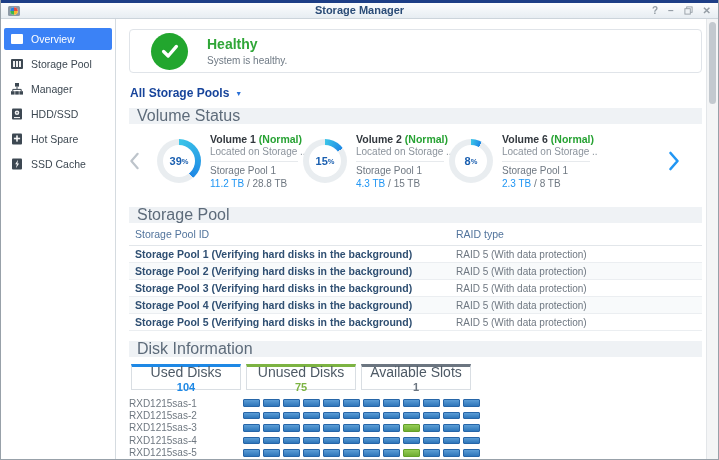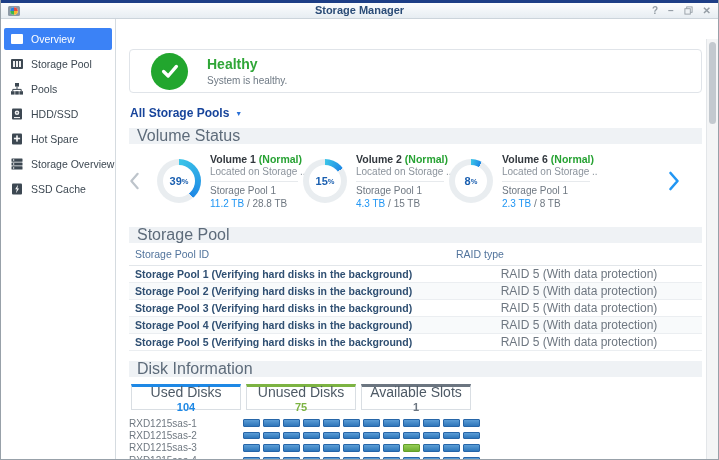--- a/index.html
+++ b/index.html
@@ -21,21 +21,21 @@
   
   .sidebar { width:115px; border-right:1px solid #d5dbe0; padding-top:9px; flex:none; }
   .side-item { height:22px; margin:0 3px 3px 3px; display:flex; align-items:center; gap:7px;
                padding-left:6px; font-size:10.5px; color:#3d4852; border-radius:2px;
                cursor:pointer; white-space:nowrap; }
   .side-item.active { background:#3b82f6; color:#fff; }
   .side-item .icon { width:14px; height:14px; flex:none; display:flex; }
   .side-item .icon svg { width:14px; height:14px; }
 
   
-  .content { flex:1; position:relative; padding:10px 16px 0 13px; overflow:hidden;margin-top:20px; }
+  .content { flex:1; position:relative; padding:10px 16px 0 13px; overflow:hidden; }
   .scrollbar { position:absolute; right:0; top:0; bottom:0; width:12px;
                background:#f4f5f6; border-left:1px solid #e3e6e9; }
   .scroll-thumb { position:absolute; top:3px; left:2px; width:7px; height:82px;
                   background:#c3c9cf; border-radius:4px; }
 
   .health-card { height:44px; border:1px solid #e0e4e9; border-radius:4px; display:flex;
                  align-items:center; padding-left:21px; gap:19px; }
   .health-circle { width:37px; height:37px; border-radius:50%; background:#22a62e;
                    display:flex; align-items:center; justify-content:center; flex:none; }
   .health-title { font-size:14px; font-weight:bold; color:#2fa637; margin-bottom:3px; }
@@ -72,21 +72,21 @@
   
   .pool-section { margin-top:9px; }
   .pt-head { display:flex; height:23px; align-items:center; border-bottom:1px solid #e2e6ea;
              font-size:10.5px; color:#52749c; }
   .pt-col1 { flex:0 0 327px; padding-left:6px; overflow:hidden; white-space:nowrap; }
   .pt-col2 { flex:1; }
   .pt-row { display:flex; height:17px; align-items:center; border-bottom:1px solid #ebeef1;
             font-size:10.5px; cursor:pointer; }
   .pt-row:nth-child(even) { background:#f8fafb; }
   .pt-row .pt-col1 { font-weight:bold; color:#2f4f72; font-size:10.5px; }
-  .pt-row .pt-col2 { color:#6e7781; font-size:12px;text-align:center; }
+  .pt-row .pt-col2 { color:#6e7781; font-size:10px; }
 
   
   .disk-section { margin-top:10px; }
   .stat-cards { display:flex; gap:5px; margin:7px 0 6px 2px; }
   .stat-card { width:110px; height:26px; border:1px solid #d9dee3; border-top-width:3px;
                border-top-style:solid; background:#fff; display:flex; flex-direction:column;
                align-items:center; justify-content:center; }
   .stat-label { font-size:14px; color:#4e5a66; }
   .stat-value { font-size:11px; font-weight:bold; margin-top:1px; }
 
@@ -155,21 +155,21 @@
         <div class="side-item">
           <span class="icon">
             <svg viewBox="0 0 14 14">
               <rect x="5" y="1" width="4" height="3.6" fill="currentColor"></rect>
               <path d="M7 4.6v2.4M2.8 9.2V7.4h8.4v1.8" stroke="currentColor" stroke-width="1" fill="none"></path>
               <rect x="1" y="9.2" width="3.6" height="3.4" fill="currentColor"></rect>
               <rect x="5.2" y="9.2" width="3.6" height="3.4" fill="currentColor"></rect>
               <rect x="9.4" y="9.2" width="3.6" height="3.4" fill="currentColor"></rect>
             </svg>
           </span>
-          <span>Pools</span>
+          <span>Manager</span>
         </div>
         <div class="side-item">
           <span class="icon">
             <svg viewBox="0 0 14 14">
               <rect x="2" y="1.5" width="10" height="11" rx="1" fill="currentColor"></rect>
               <circle cx="7" cy="5.8" r="2.3" fill="#fff" opacity=".92"></circle>
               <circle cx="7" cy="5.8" r=".8" fill="currentColor"></circle>
               <rect x="4" y="10" width="6" height="1.1" fill="#fff" opacity=".92"></rect>
             </svg>
           </span>
@@ -177,33 +177,20 @@
         </div>
         <div class="side-item">
           <span class="icon">
             <svg viewBox="0 0 14 14">
               <rect x="2" y="1.5" width="10" height="11" rx="1" fill="currentColor"></rect>
               <rect x="6.2" y="3.4" width="1.6" height="6.2" fill="#fff" opacity=".95"></rect>
               <rect x="3.9" y="5.7" width="6.2" height="1.6" fill="#fff" opacity=".95"></rect>
             </svg>
           </span>
           <span>Hot Spare</span>
-        </div>
-        <div class="side-item">
-          <span class="icon">
-            <svg viewBox="0 0 14 14">
-              <rect x="1.5" y="1.5" width="11" height="3.2" rx=".5" fill="currentColor"></rect>
-              <rect x="1.5" y="5.4" width="11" height="3.2" rx=".5" fill="currentColor"></rect>
-              <rect x="1.5" y="9.3" width="11" height="3.2" rx=".5" fill="currentColor"></rect>
-              <circle cx="3.6" cy="3.1" r=".75" fill="#fff"></circle>
-              <circle cx="3.6" cy="7" r=".75" fill="#fff"></circle>
-              <circle cx="3.6" cy="10.9" r=".75" fill="#fff"></circle>
-            </svg>
-          </span>
-          <span>Storage Overview</span>
         </div>
         <div class="side-item">
           <span class="icon">
             <svg viewBox="0 0 14 14">
               <rect x="2" y="1.5" width="10" height="11" rx="1" fill="currentColor"></rect>
               <path d="M8 2.8 5.2 7.3h1.7L5.9 11.2l3.2-4.8H7.4L8 2.8z" fill="#fff" opacity=".95"></path>
             </svg>
           </span>
           <span>SSD Cache</span>
         </div>

